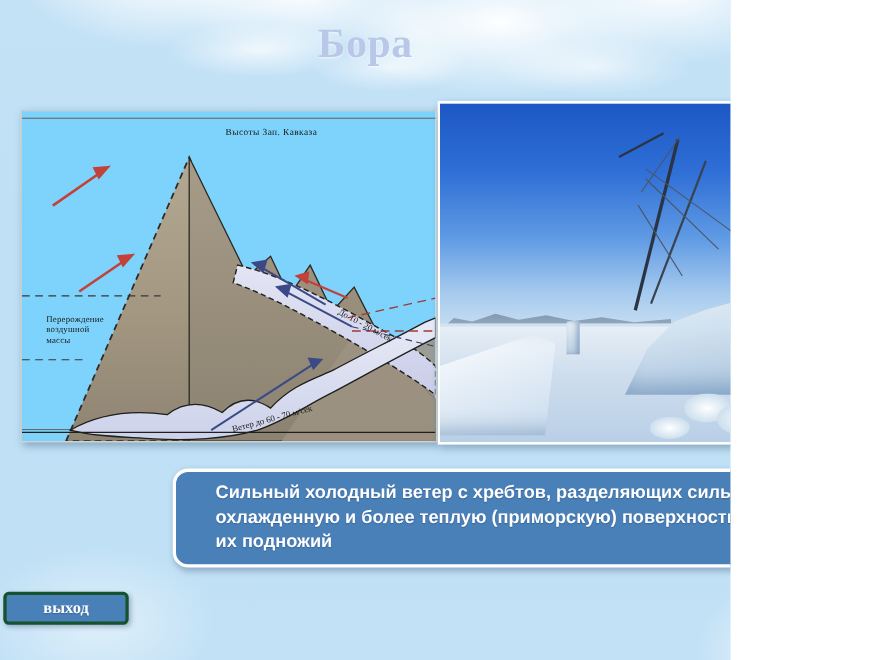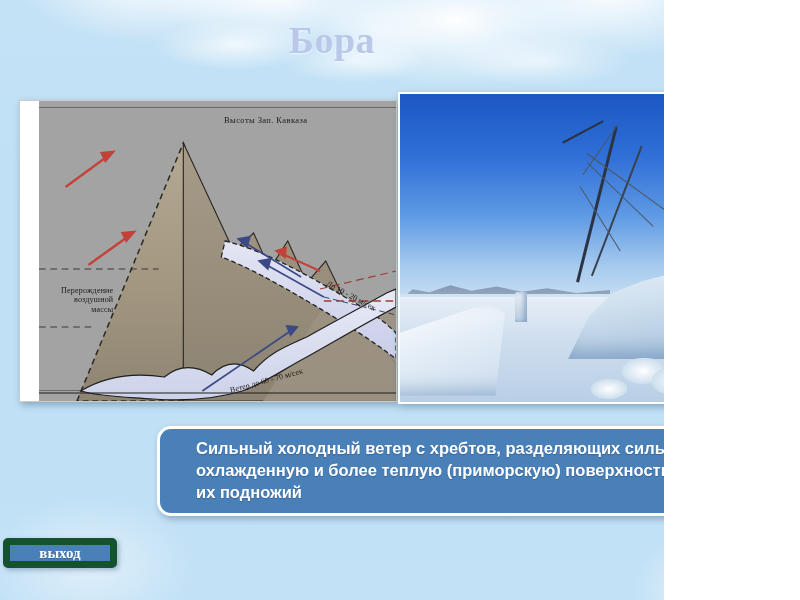--- a/index.html
+++ b/index.html
@@ -66,22 +66,21 @@
   #diagram-photo {
     left: 19px;
     top: 100px;
     width: 376px;
     height: 300px;
     border: 1px solid #c9ccc8;
   }
   .diagram-canvas {
     position: absolute;
     inset: 0;
-    background: #a3a3a3;
-    margin-left: 19px;
+    background: #7dd3fc;
   }
   
   .scan-rule {
     position: absolute;
     left: 0; right: 0;
     height: 1px;
     background: #6a6a64;
   }
   .scan-rule.top { top: 6px; }
   .scan-rule.bottom { bottom: 10px; }
@@ -93,21 +92,21 @@
     width: 100%; height: 100%;
   }
   .dlabel {
     position: absolute;
     font-family: "Liberation Serif", serif;
     color: #1a1a18;
     line-height: 1.18;
     white-space: pre-line;
   }
   #lbl-vysoty   { left: 185px; top: 14px;  font-size: 8.5px; letter-spacing:.4px;}
-  #lbl-pererozh { left: 22px;  top: 185px; font-size: 8px; text-align:right; letter-spacing:.2px;}
+  #lbl-pererozh { left: 22px;  top: 185px; font-size: 8px; text-align:left; letter-spacing:.2px;}
   #lbl-do1020   { left: 290px; top: 178px; font-size: 8px; transform: rotate(28deg); transform-origin: left top;}
   #lbl-veter    { left: 190px; top: 285px; font-size: 8px; transform: rotate(-15deg); transform-origin: left top;}
 
   
   #ship-photo {
     left: 398px;
     top: 92px;
     width: 382px;
     height: 308px;
     border: 2px solid #ffffff;
@@ -205,21 +204,21 @@
     text-align: left;
     padding: 0 12px;
     text-shadow: 0 1px 1px rgba(20,50,90,.35);
     margin-left: 24px;
   }
 
   
   .nav-btn {
     position: absolute;
     background: #4a80b8;
-    border: 7px solid #14532d;
+    border: 3px solid #14532d;
     border-radius: 5px;
     box-shadow: 2px 2px 5px rgba(40,70,110,0.35);
     box-sizing: border-box;
     color: #ffffff;
     font-family: "Liberation Serif", serif;
     font-weight: bold;
     font-size: 15px;
     display: flex;
     align-items: center;
     justify-content: center;

